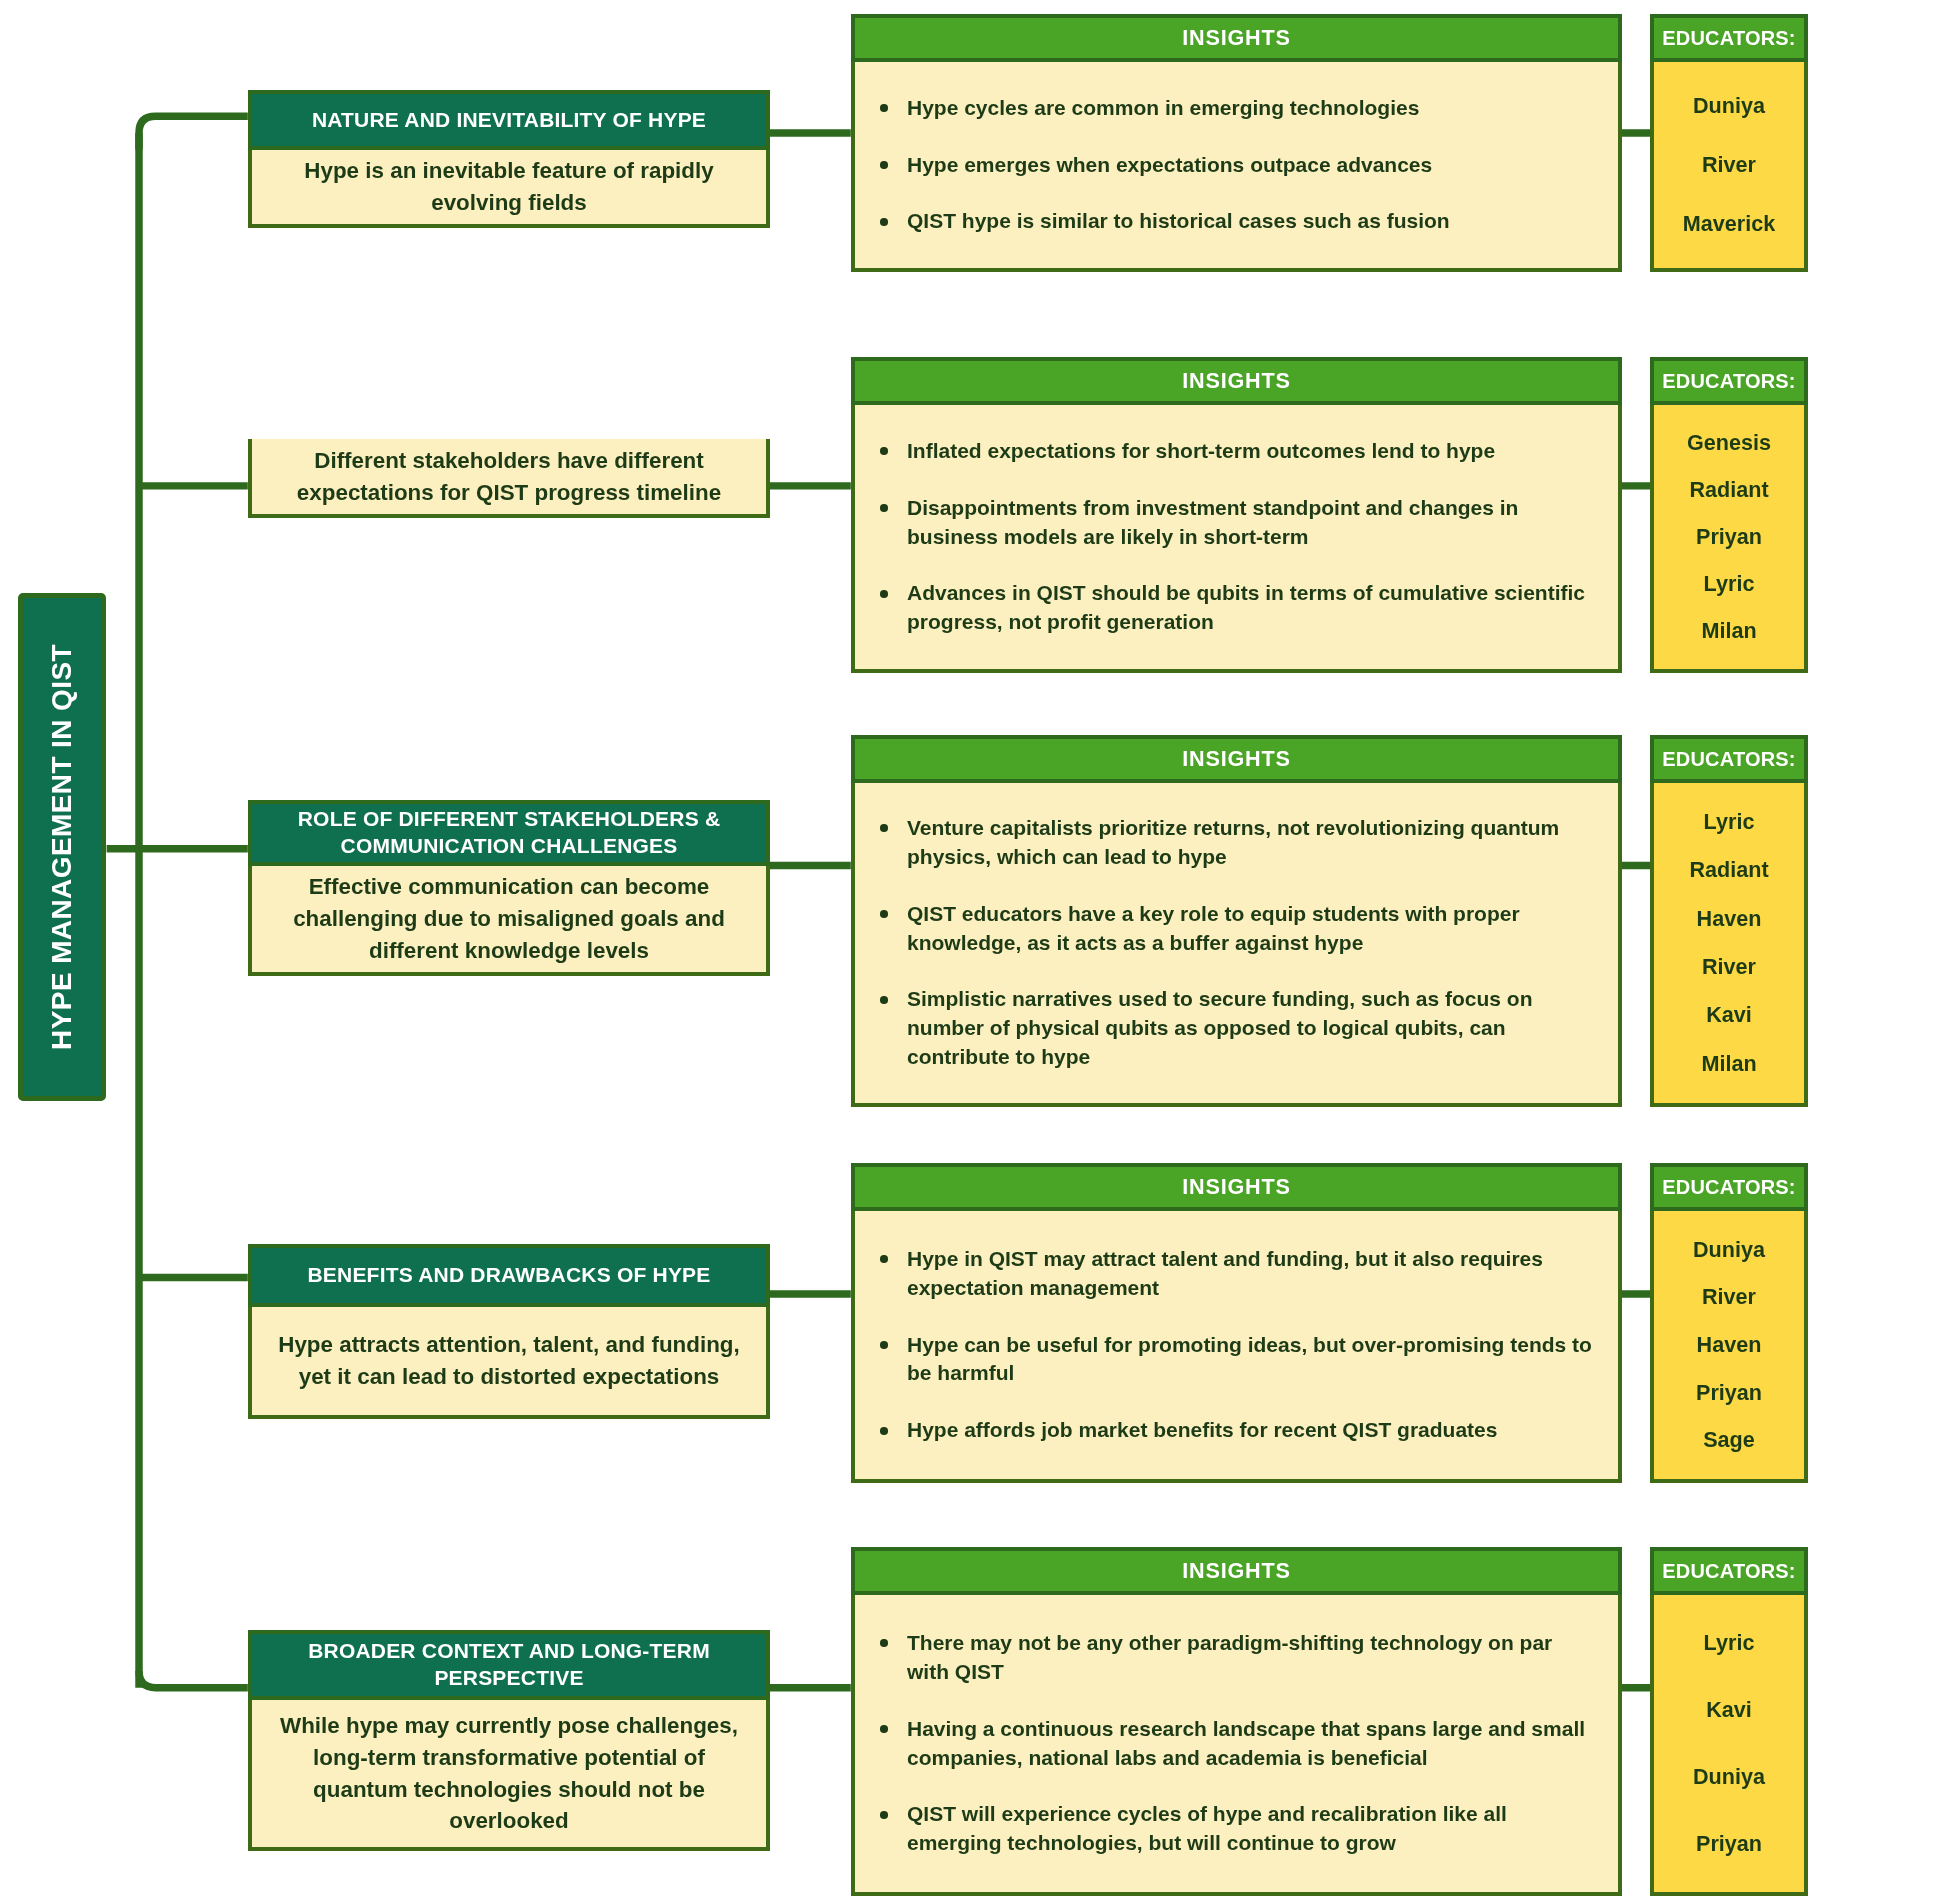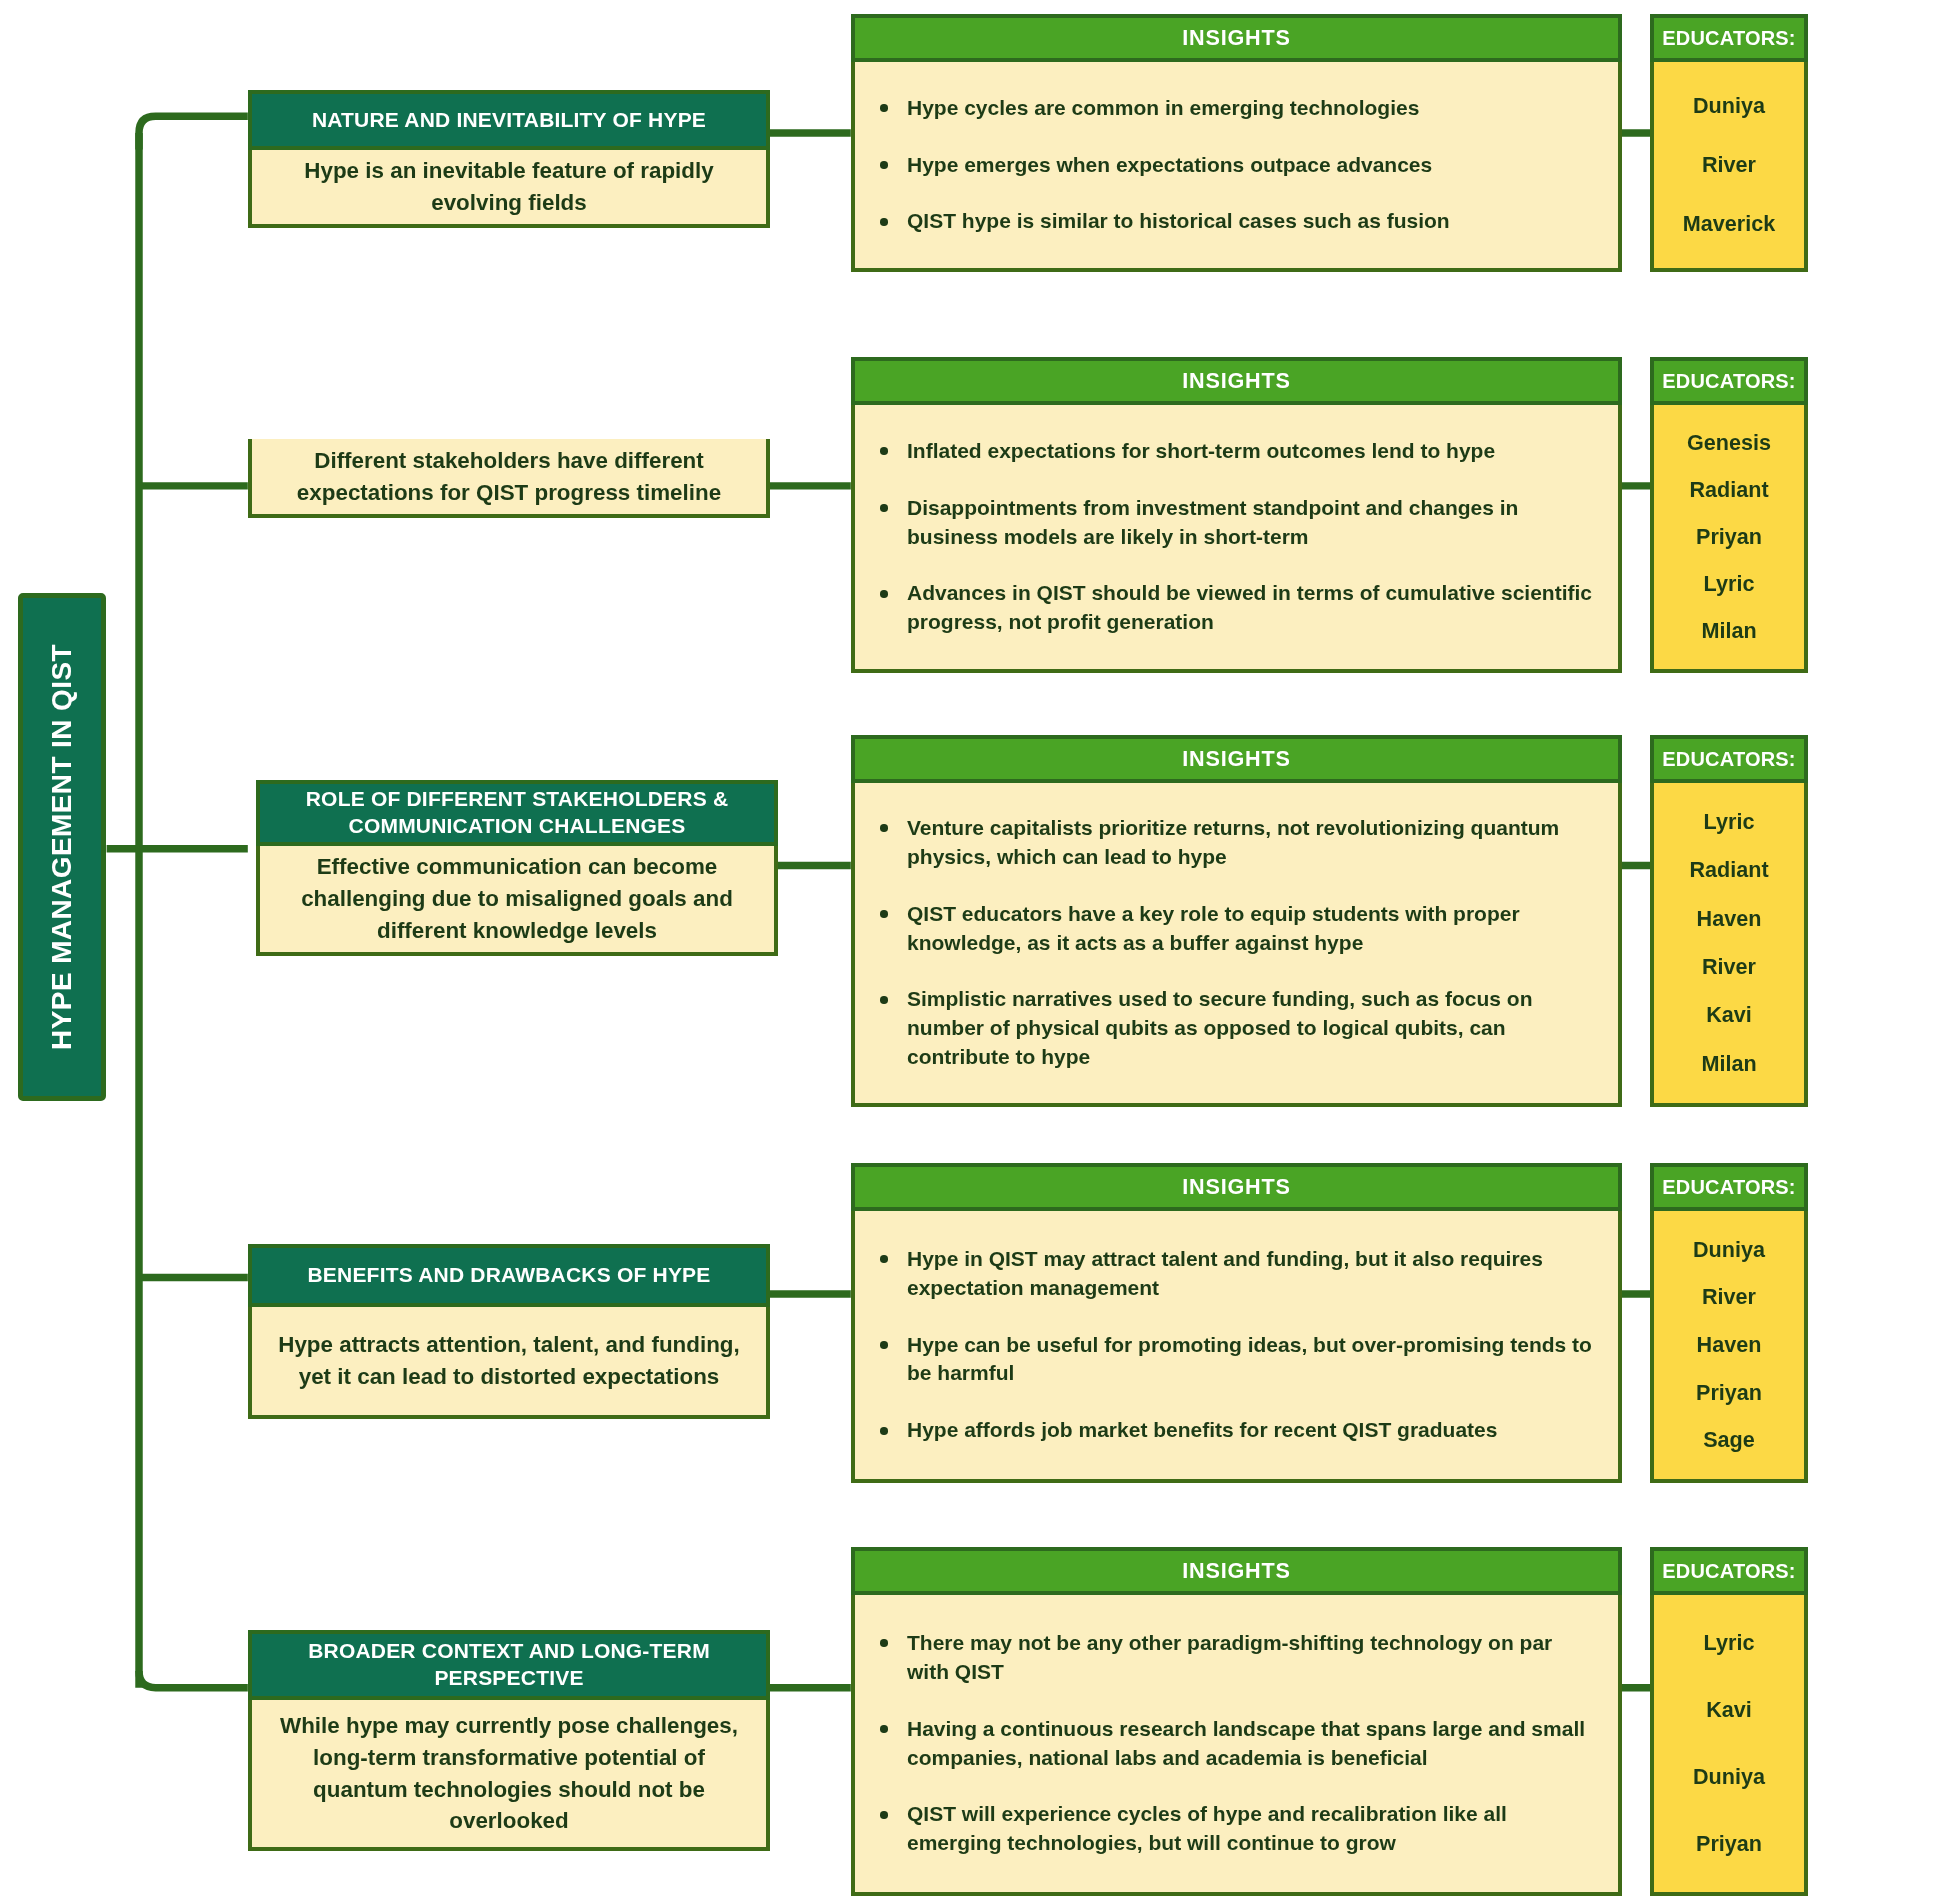--- a/index.html
+++ b/index.html
@@ -200,36 +200,36 @@
 
   <div class="branch" style="top:439px;">
     <div class="branch-body" style="height:79px;">Different stakeholders have different expectations for QIST progress timeline</div>
   </div>
   <div class="insights" style="top:357px;">
     <div class="insights-head">INSIGHTS</div>
     <div class="insights-body" style="height:268px;">
       <ul class="bullets">
         <li>Inflated expectations for short-term outcomes lend to hype</li>
         <li>Disappointments from investment standpoint and changes in business models are likely in short-term</li>
-        <li>Advances in QIST should be viewed in terms of cumulative scientific progress, not profit generation</li>
+        <li>Advances in QIST should be qubits in terms of cumulative scientific progress, not profit generation</li>
       </ul>
     </div>
   </div>
   <div class="educators" style="top:357px;">
     <div class="educators-head">EDUCATORS:</div>
     <div class="educators-body" style="height:268px;">
       <div class="educator-name">Genesis</div>
       <div class="educator-name">Radiant</div>
       <div class="educator-name">Priyan</div>
       <div class="educator-name">Lyric</div>
       <div class="educator-name">Milan</div>
     </div>
   </div>
 
-  <div class="branch" style="top:780px;margin-left:8px;">
+  <div class="branch" style="top:800px;">
     <div class="branch-head" style="height:66px;">ROLE OF DIFFERENT STAKEHOLDERS &amp; COMMUNICATION CHALLENGES</div>
     <div class="branch-body" style="height:110px;">Effective communication can become challenging due to misaligned goals and different knowledge levels</div>
   </div>
   <div class="insights" style="top:735px;">
     <div class="insights-head">INSIGHTS</div>
     <div class="insights-body" style="height:324px;">
       <ul class="bullets">
         <li>Venture capitalists prioritize returns, not revolutionizing quantum physics, which can lead to hype</li>
         <li>QIST educators have a key role to equip students with proper knowledge, as it acts as a buffer against hype</li>
         <li>Simplistic narratives used to secure funding, such as focus on number of physical qubits as opposed to logical qubits, can contribute to hype</li>

